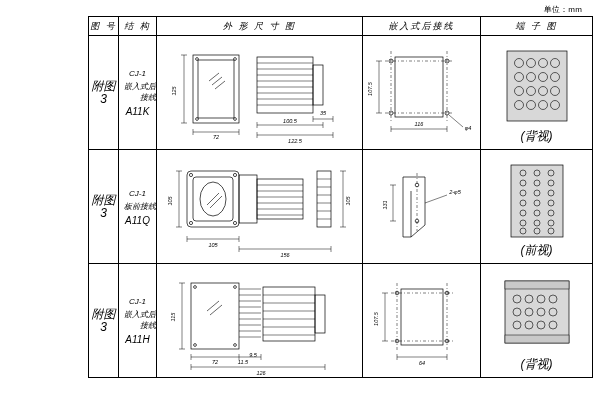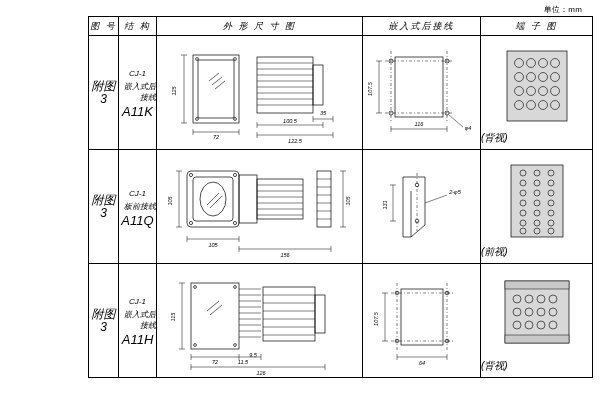--- a/index.html
+++ b/index.html
@@ -41,26 +41,26 @@
   .c5{width:112px;}
   .rowcell{height:113px;position:relative;}
   .fig-no{
     font-size:12px;line-height:13px;
   }
   .struct{
     font-size:8px;line-height:11px;
   }
   .struct .model{display:block;margin-bottom:2px;}
   .struct .vert{display:block;text-align:right;}
-  .struct .code{display:block;margin-top:3px;font-size:13px;}
+  .struct .code{display:block;margin-top:3px;font-size:10px;}
   .drawcell{position:relative;overflow:hidden;}
   .drawcell svg{display:block;}
   .viewlabel{
     position:absolute;bottom:4px;left:0;right:0;
-    font-size:10px;text-align:left;
+    font-size:12px;text-align:center;
   }
 </style>
 </head>
 <body>
 
 <div class="page">
 
   <div class="unit">单位：mm</div>
 
   <table class="main">

